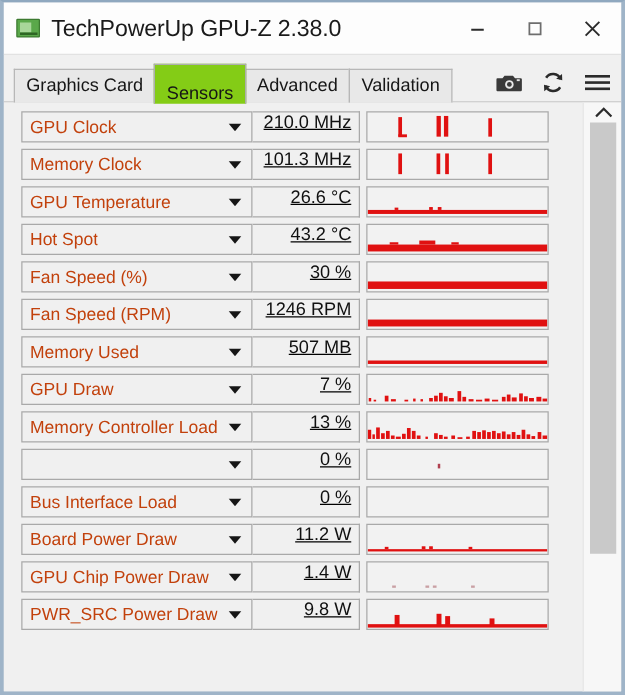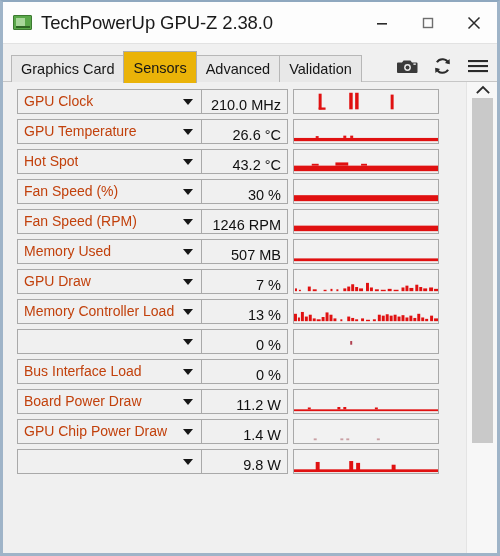--- a/index.html
+++ b/index.html
@@ -112,24 +112,25 @@
     background: #e8e8e8;
     border: 1px solid #b7b7b7;
     border-bottom: none;
     margin-right: -1px;
     white-space: nowrap;
     cursor: default;
     z-index: 1;
   }
   .tab.active {
     height: 32px;
-    background: #eab308;
+    background: #84cc16;
     border-color: #aeaeae;
     z-index: 3;
     margin-bottom: -1px;
+    align-items: flex-end;
   }
 
   .toolbar-icons {
     position: absolute;
     right: 8px;
     bottom: 7px;
     display: flex;
     align-items: center;
     gap: 15px;
   }
@@ -186,23 +187,24 @@
     border-top: 6px solid #161616;
   }
 
   .cell-value {
     width: 86px;
     height: 25px;
     background: #f0f0f0;
     border: 1px solid #a9a9a9;
     border-left: none;
     display: flex;
-    align-items: flex-end;
+    align-items: flex-start;
     justify-content: flex-end;
     flex: 0 0 auto;
+    text-decoration: underline;
   }
   .cell-value .val {
     font-size: 14.5px;
     color: #101010;
     padding-right: 6px;
     white-space: nowrap;
   }
 
   .cell-graph {
     margin-left: 5px;
@@ -332,20 +334,37 @@
           <svg viewBox="0 0 146 25" preserveAspectRatio="none">
             <rect x="25" y="4" width="3" height="17" fill="#e01111"></rect>
             <rect x="25" y="19" width="7" height="2.5" fill="#e01111"></rect>
             <rect x="56" y="3" width="3.5" height="18" fill="#e01111"></rect>
             <rect x="62" y="3" width="3.5" height="18" fill="#e01111"></rect>
             <rect x="98" y="5" width="3" height="16" fill="#e01111"></rect>
           </svg>
         </div>
       </div>
 
+      <div class="row">
+        <div class="cell-label">
+          <span class="lbl">Memory Clock</span>
+          <span class="caret"></span>
+        </div>
+        <div class="cell-value">
+          <span class="val">101.3 MHz</span>
+        </div>
+        <div class="cell-graph">
+          <svg viewBox="0 0 146 25" preserveAspectRatio="none">
+            <rect x="25" y="3" width="3" height="18" fill="#e01111"></rect>
+            <rect x="56" y="3" width="3" height="18" fill="#e01111"></rect>
+            <rect x="63" y="3" width="3" height="18" fill="#e01111"></rect>
+            <rect x="98" y="3" width="3" height="18" fill="#e01111"></rect>
+          </svg>
+        </div>
+      </div>
 
       <div class="row">
         <div class="cell-label">
           <span class="lbl">GPU Temperature</span>
           <span class="caret"></span>
         </div>
         <div class="cell-value">
           <span class="val">26.6 °C</span>
         </div>
         <div class="cell-graph">
@@ -573,20 +592,21 @@
               <rect x="47" y="20" width="3" height="2"></rect>
               <rect x="53" y="20" width="3" height="2"></rect>
               <rect x="84" y="20" width="3" height="2"></rect>
             </g>
           </svg>
         </div>
       </div>
 
       <div class="row">
         <div class="cell-label">
+          <span class="lbl">PWR_SRC Power Draw</span>
           <span class="caret"></span>
         </div>
         <div class="cell-value">
           <span class="val">9.8 W</span>
         </div>
         <div class="cell-graph">
           <svg viewBox="0 0 146 25" preserveAspectRatio="none">
             <rect x="0" y="21" width="146" height="3" fill="#e01111"></rect>
             <rect x="22" y="13" width="4" height="9" fill="#e01111"></rect>
             <rect x="56" y="12" width="4" height="10" fill="#e01111"></rect>

